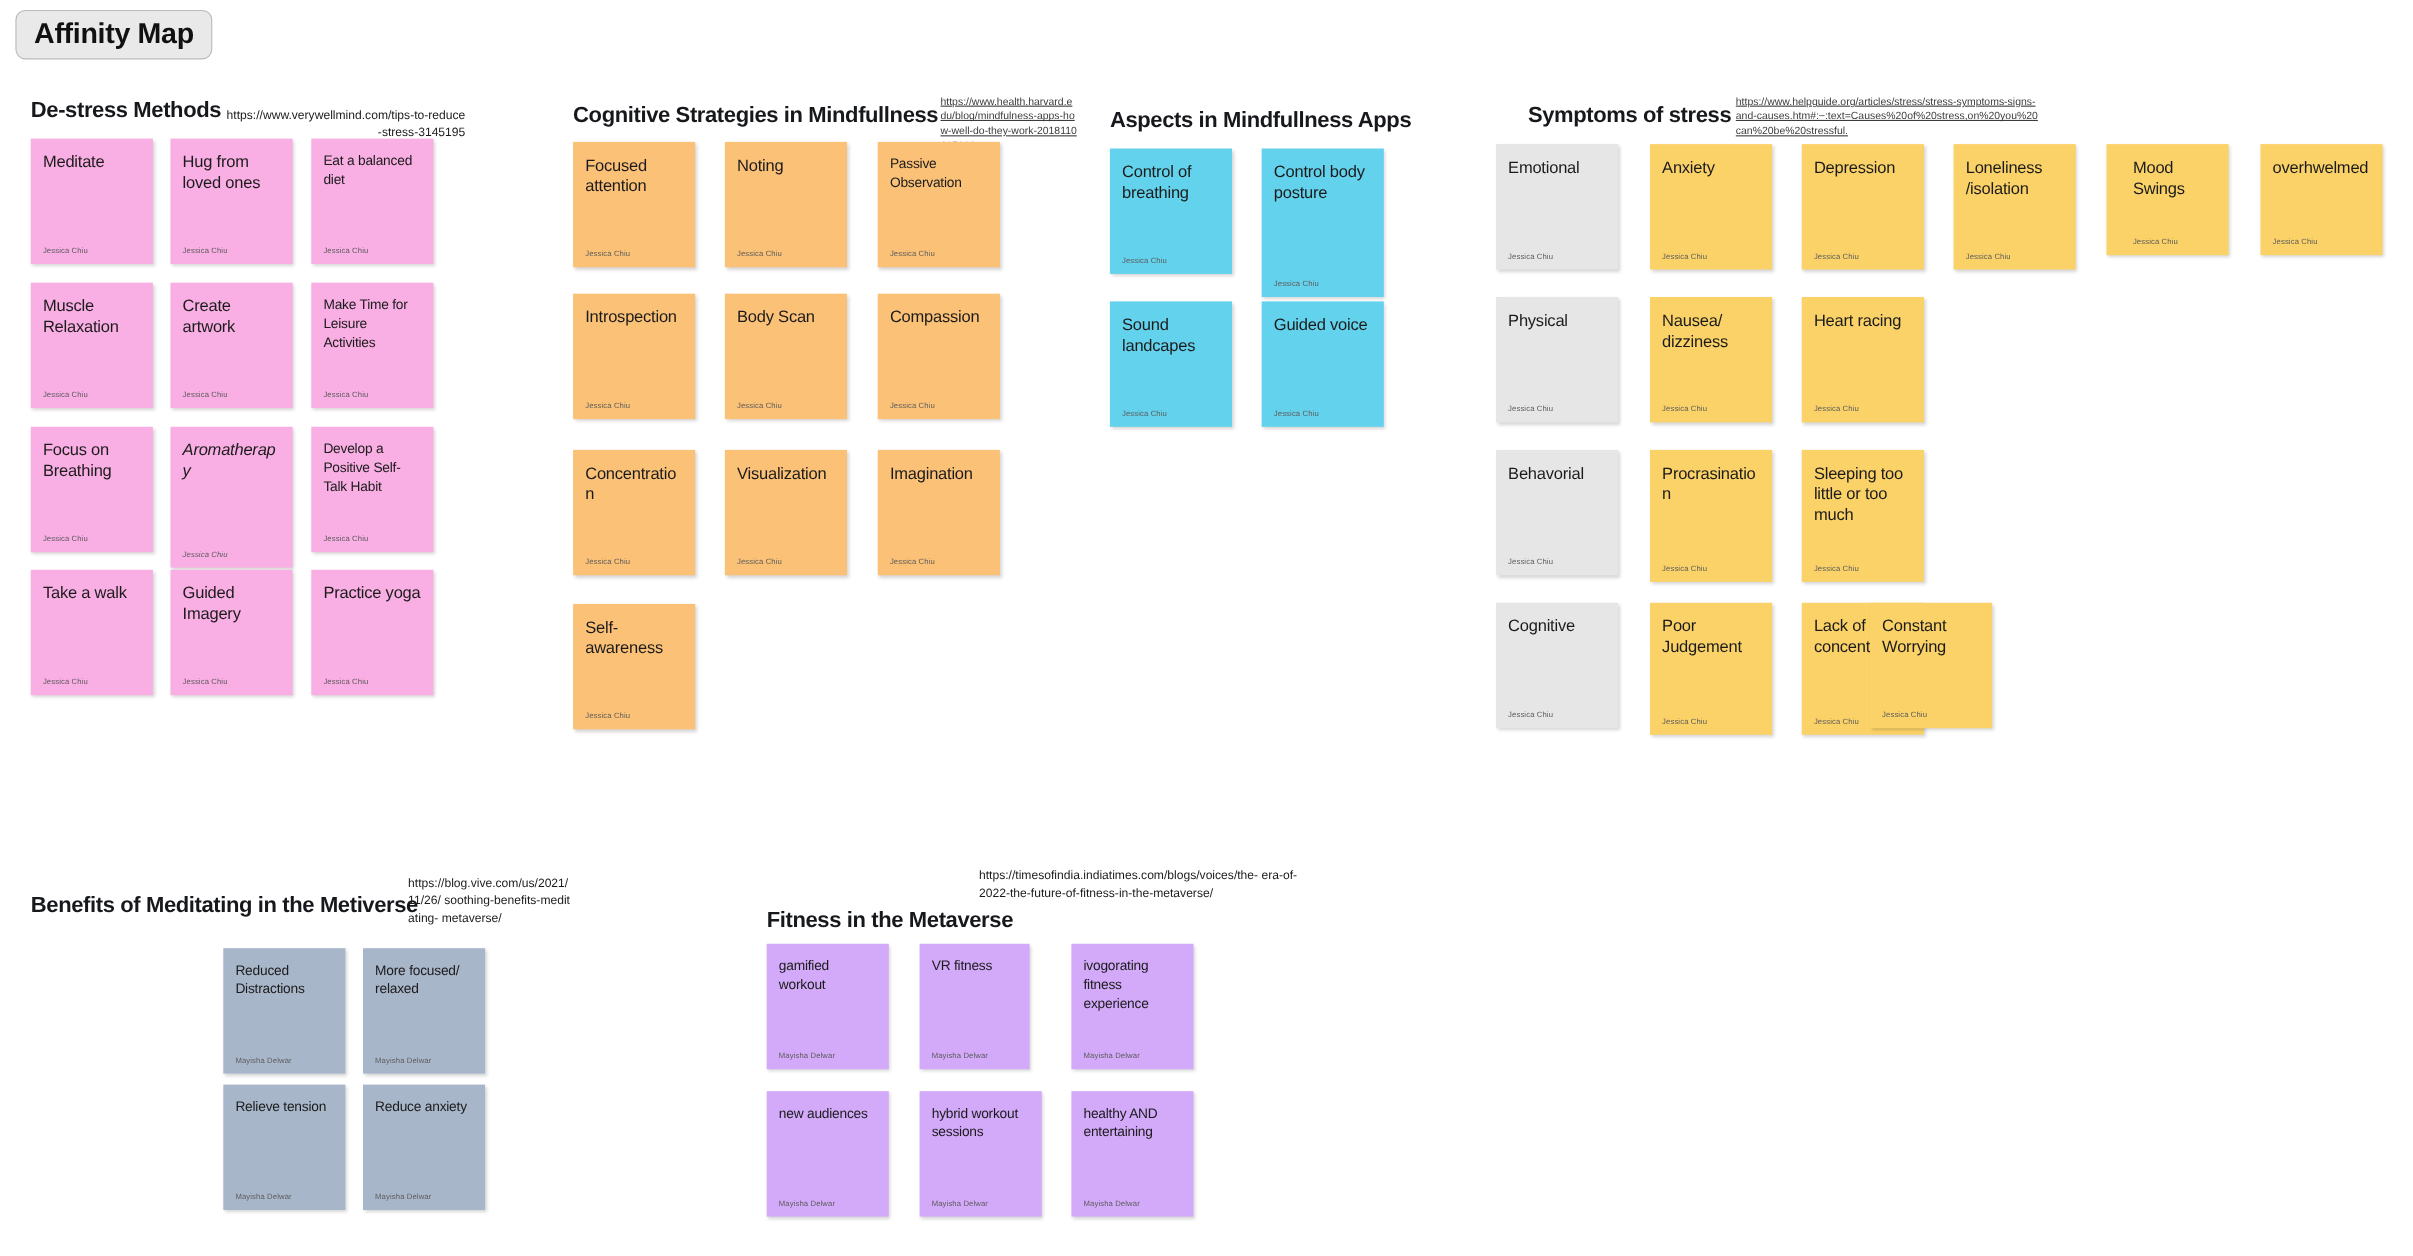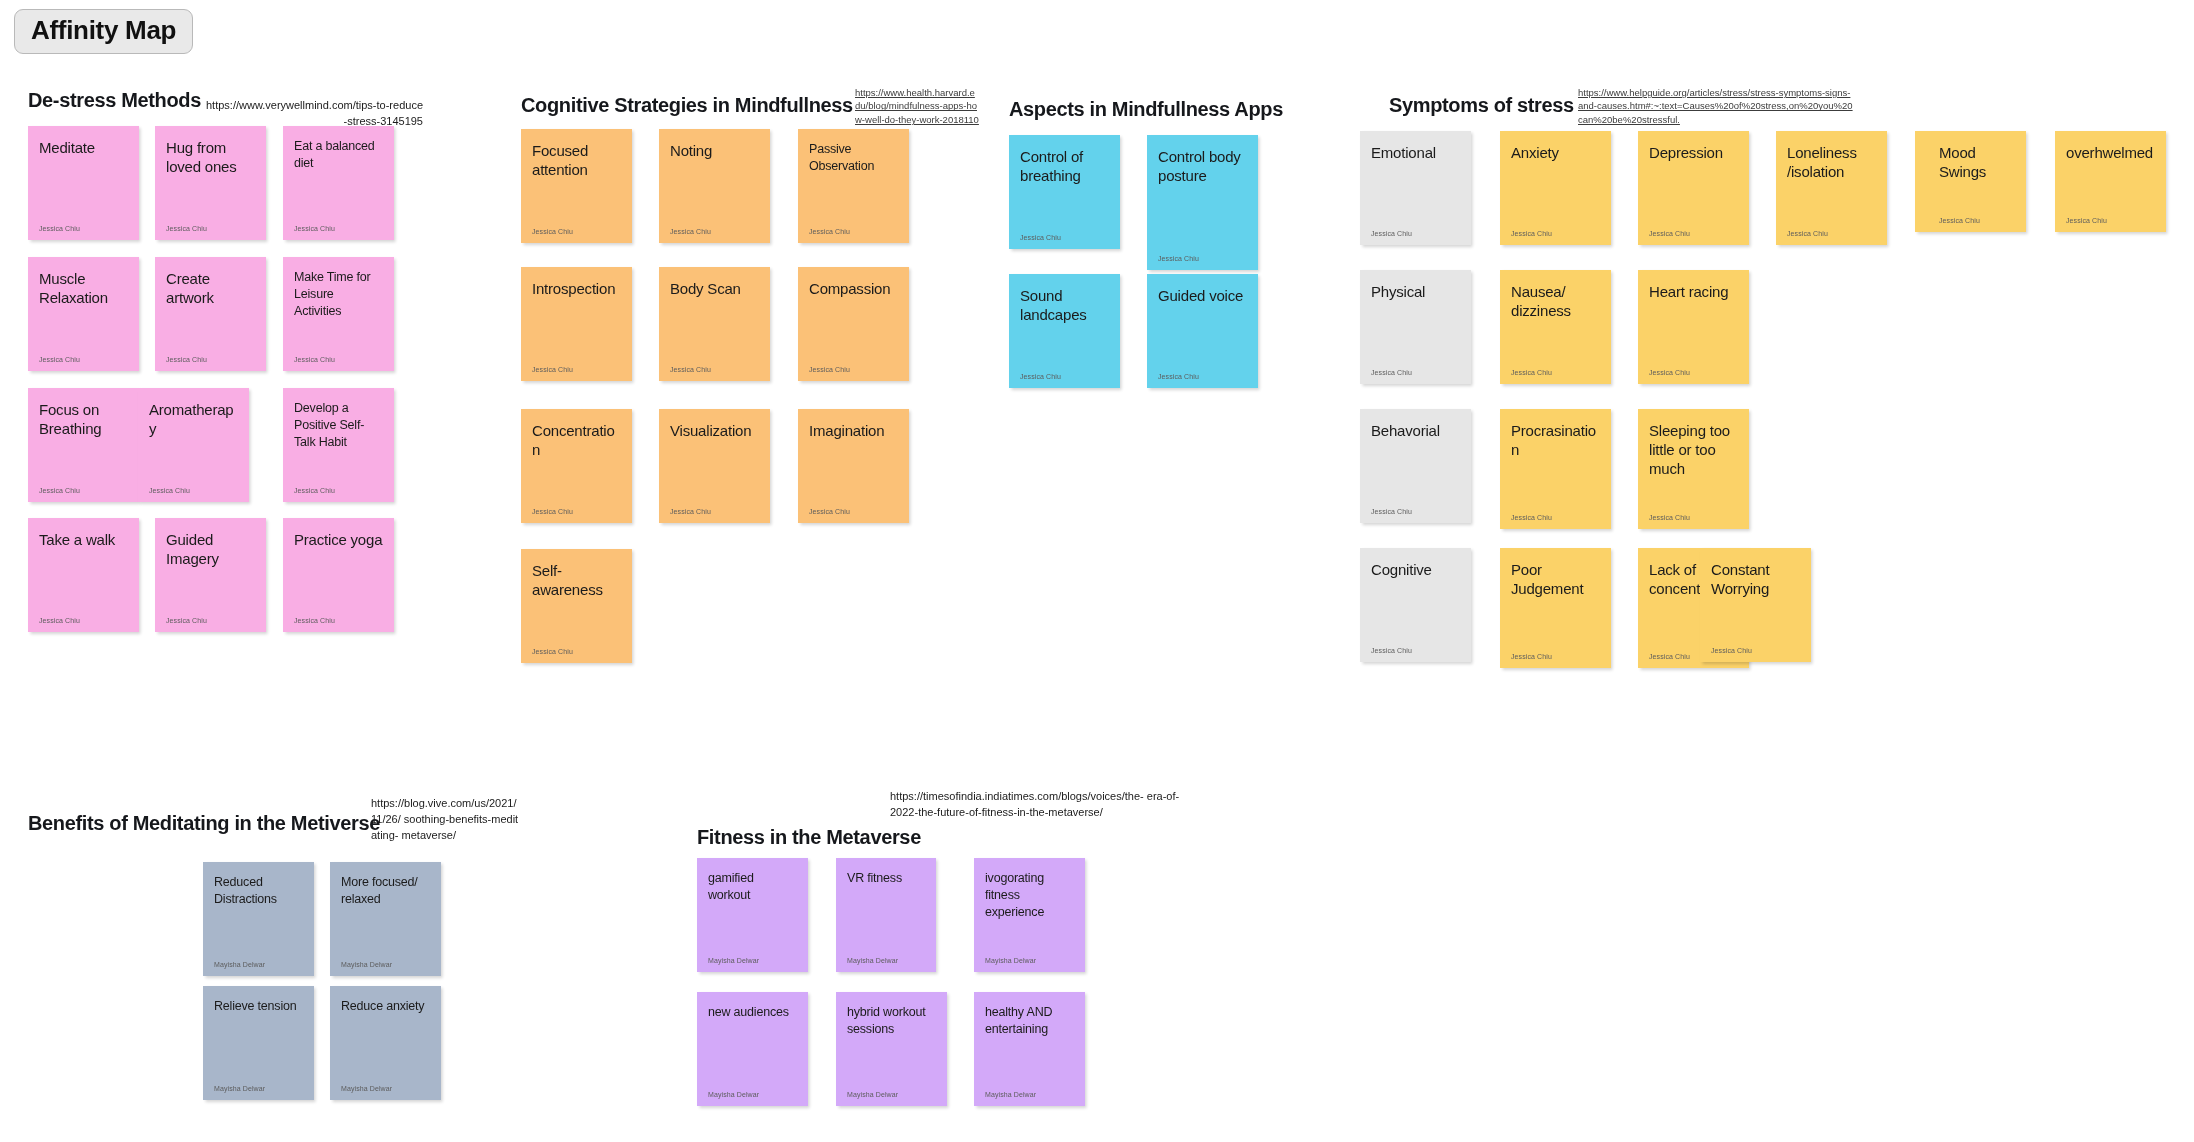--- a/index.html
+++ b/index.html
@@ -116,21 +116,21 @@
         <div class="note-author">Jessica Chiu</div>
       </div>
       <div class="note c-pink small" style="left: 283px; top: 257px; width: 111px; height: 114px;">
         <div class="note-text">Make Time for Leisure Activities</div>
         <div class="note-author">Jessica Chiu</div>
       </div>
       <div class="note c-pink" style="left: 28px; top: 388px; width: 111px; height: 114px;">
         <div class="note-text">Focus on Breathing</div>
         <div class="note-author">Jessica Chiu</div>
       </div>
-      <div class="note c-pink" style="left: 138px; top: 388px; width: 111px; height: 114px;">
+      <div class="note c-pink" style="left: 155px; top: 388px; width: 111px; height: 128px; font-style: italic;">
         <div class="note-text">Aromatherapy</div>
         <div class="note-author">Jessica Chiu</div>
       </div>
       <div class="note c-pink small" style="left: 283px; top: 388px; width: 111px; height: 114px;">
         <div class="note-text">Develop a Positive Self-Talk Habit</div>
         <div class="note-author">Jessica Chiu</div>
       </div>
       <div class="note c-pink" style="left: 28px; top: 518px; width: 111px; height: 114px;">
         <div class="note-text">Take a walk</div>
         <div class="note-author">Jessica Chiu</div>

